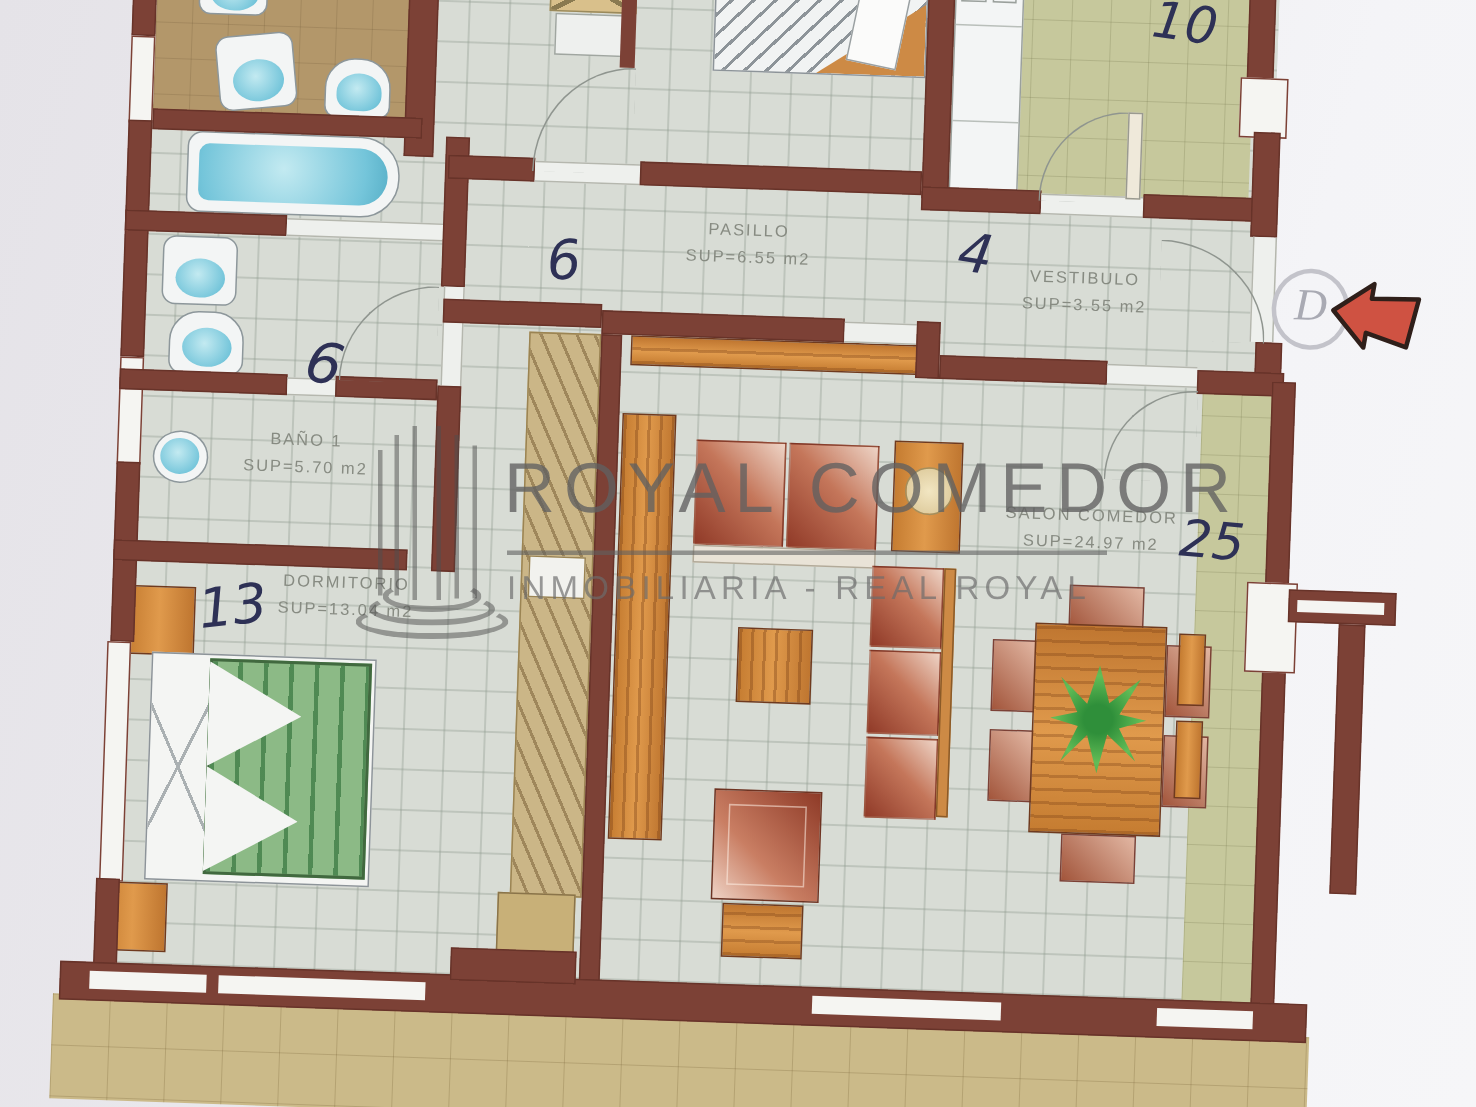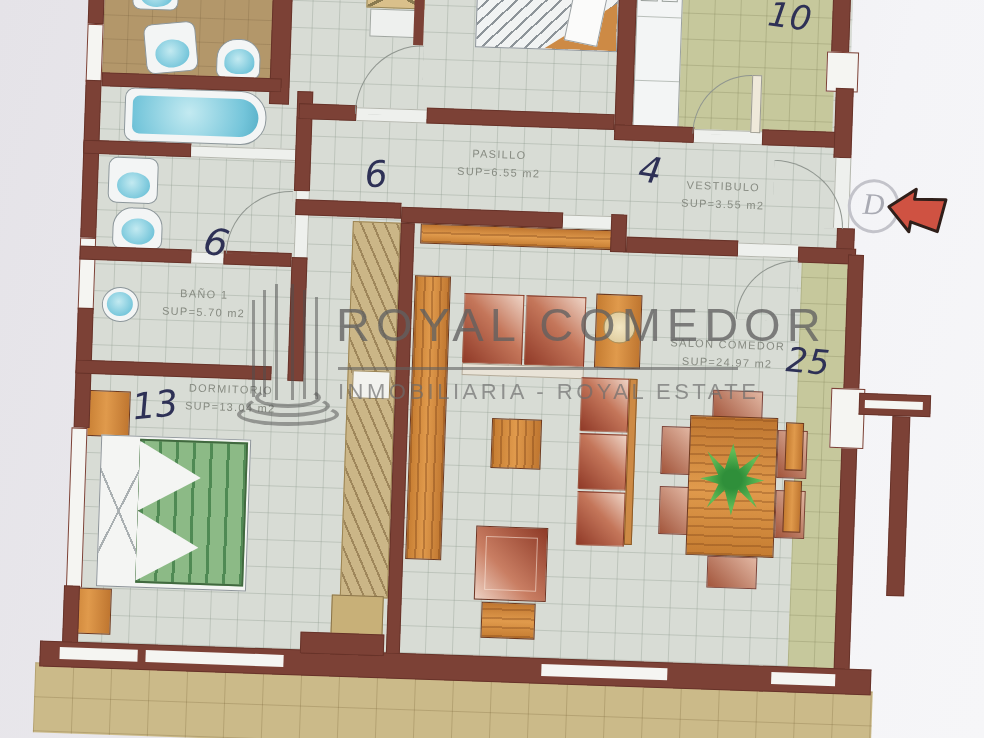--- a/index.html
+++ b/index.html
@@ -252,15 +252,15 @@
       <div class="wmbar" style="left:45px;top:9px;height:116px;"></div>
       <div class="wmbar" style="left:61px;top:9px;height:116px;"></div>
       <div class="wmbar" style="left:73px;top:15px;height:109px;"></div>
       <div class="wmbar" style="left:85px;top:22px;height:102px;"></div>
       <div class="wmarc" style="left:25px;top:112px;width:58px;height:13px;"></div>
       <div class="wmarc" style="left:16px;top:120px;width:76px;height:14px;"></div>
       <div class="wmarc" style="left:7px;top:128px;width:94px;height:15px;"></div>
     </div>
     <div class="abs" style="left:106px;top:22px;font-size:47px;letter-spacing:6px;white-space:nowrap;color:rgba(96,96,96,.78);">ROYAL COMEDOR</div>
     <div class="abs" style="left:108px;top:92px;width:400px;height:3px;background:rgba(96,96,96,.6);"></div>
-    <div class="abs" style="left:108px;top:104px;font-size:22px;letter-spacing:3.5px;white-space:nowrap;color:rgba(108,108,108,.68);">INMOBILIARIA - ROYAL ESTATE</div>
+    <div class="abs" style="left:108px;top:104px;font-size:22px;letter-spacing:3.5px;white-space:nowrap;color:rgba(108,108,108,.68);">INMOBILIARIA - REAL ROYAL</div>
   </div>
 </div>
 
 </body></html>

